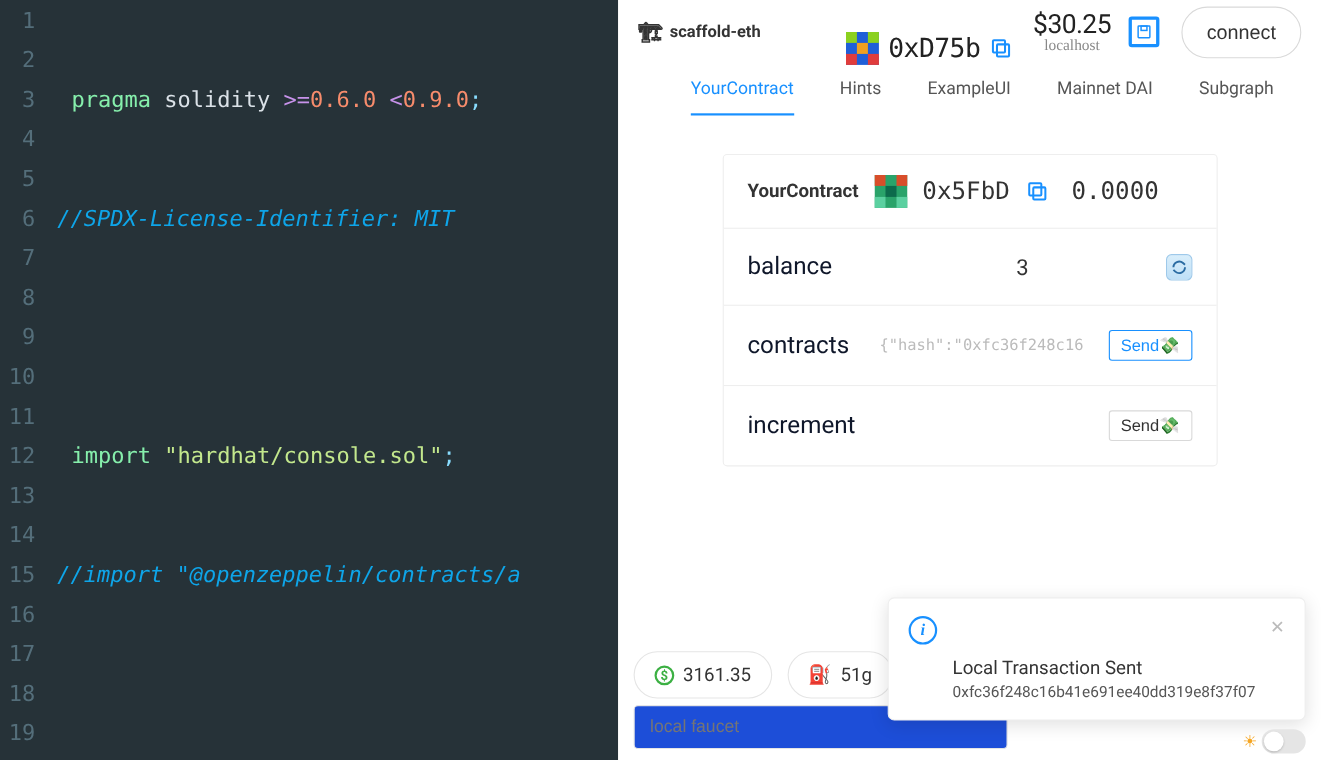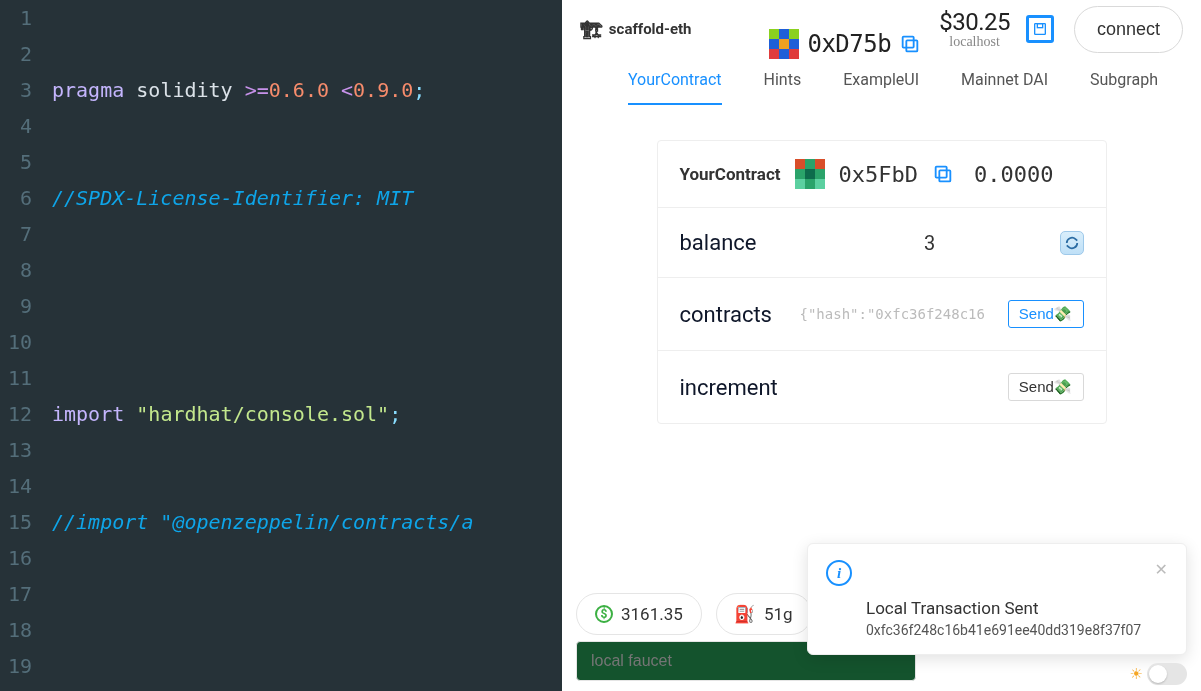--- a/index.html
+++ b/index.html
@@ -6,21 +6,21 @@
   body { font-family: -apple-system, BlinkMacSystemFont, "Segoe UI", Roboto, sans-serif; background:#fff; overflow:hidden; }
   .app { display:flex; width:1201px; height:691px; }
 
   
   .editor { width:562px; background:#263238; color:#c7ccd1; font-family: "SF Mono", Menlo, Consolas, monospace; font-size:20px; line-height:36px; position:relative; }
   .editor-inner { display:flex; }
   .gutter { width:40px; text-align:right; color:#546e7a; padding-right:8px; user-select:none; }
   .gutter div { height:36px; }
   .code { flex:1; white-space:pre; }
   .code div { height:36px; padding-left:12px; }
-  .k-pink    { color:#c4b5fd; }
+  .k-pink    { color:#86efac;margin-left:13px; }
   .k-orange  { color:#f78c6c; }
   .k-green   { color:#c3e88d; }
   .k-teal    { color:#89ddff; }
   .k-comment { color:#0ea5e9; font-style:italic; }
   .k-white   { color:#dbe2e8; }
   .k-op      { color:#c792ea; }
 
   
   .ui { flex:1; background:#fff; position:relative; font-size:15px; color:#333; }
   .topbar { display:flex; align-items:center; height:58px; padding:0 18px; gap:12px; }
@@ -57,21 +57,21 @@
   .refresh { width:24px; height:24px; background:linear-gradient(180deg,#d9eefb,#bfe0f7); border:1px solid #9ec9ea; border-radius:5px; display:flex; align-items:center; justify-content:center; cursor:pointer;}
   .hash { flex:1; font-family:"SF Mono",Menlo,monospace; font-size:14px; color:#bbb; white-space:nowrap; overflow:hidden; }
   .send-btn { border:1px solid #1890ff; color:#1890ff; background:#fff; border-radius:3px; padding:4px 10px; font-size:15px; cursor:pointer; display:flex; align-items:center; gap:2px;}
   .send-btn.grey { border-color:#d9d9d9; color:#333; }
 
   .bottom-pills { position:absolute; left:14px; bottom:56px; display:flex; gap:14px;}
   .pill { border:1px solid #e5e5e5; border-radius:24px; padding:10px 18px; display:flex; align-items:center; gap:8px; font-size:17px; color:#333; background:#fff;}
   .dollar { width:18px; height:18px; border:2px solid #3cb043; border-radius:50%; color:#3cb043; display:flex; align-items:center; justify-content:center; font-size:12px; font-weight:700;}
   .gas-icon { font-size:17px; }
 
-  .faucet { position:absolute; left:14px; bottom:10px; border:1px solid #e5e5e5; border-radius:4px; padding:10px 14px; color:#bbb; font-size:16px; width:340px; height:40px; background:#14532d; }
+  .faucet { position:absolute; left:14px; bottom:10px; border:1px solid #e5e5e5; border-radius:4px; padding:10px 14px; color:#bbb; font-size:16px; width:340px; height:40px; background:#1d4ed8; }
 
   .toast { position:absolute; right:14px; bottom:36px; width:380px; background:#fff; border:1px solid #eee; border-radius:6px; box-shadow:0 4px 16px rgba(0,0,0,.12); padding:16px 18px; display:flex; gap:14px; align-items:flex-start; }
   .toast-i { width:26px; height:26px; border:2px solid #1890ff; border-radius:50%; color:#1890ff; display:flex; align-items:center; justify-content:center; font-family:Georgia,serif; font-style:italic; font-weight:700;}
   .toast-body { flex:1; overflow:hidden;margin-top:38px; }
   .toast-title { font-size:17px; color:#333; margin-bottom:4px;}
   .toast-hash { font-size:14px; color:#555; white-space:nowrap; overflow:hidden; }
   .toast-x { color:#bbb; cursor:pointer; font-size:16px; }
 
   .theme-toggle { position:absolute; right:14px; bottom:6px; display:flex; align-items:center; gap:4px;}
   .sun { color:#f5a623; }

